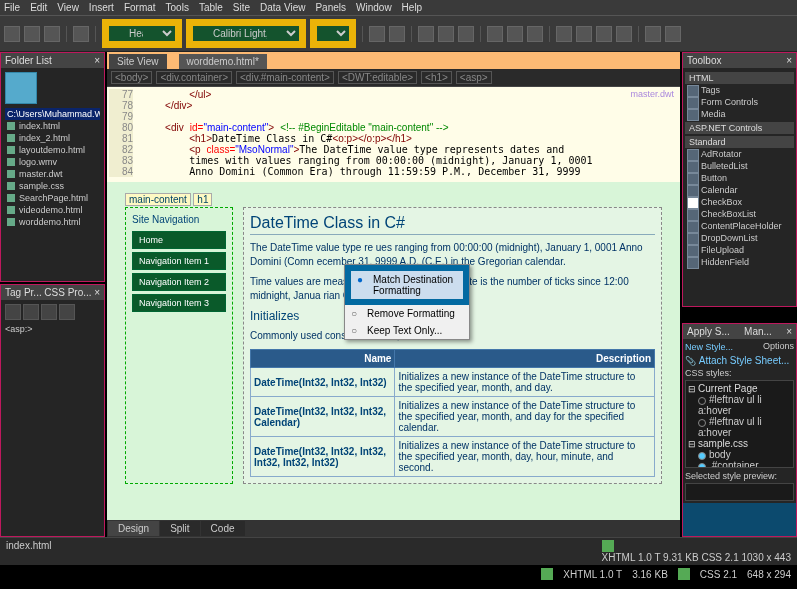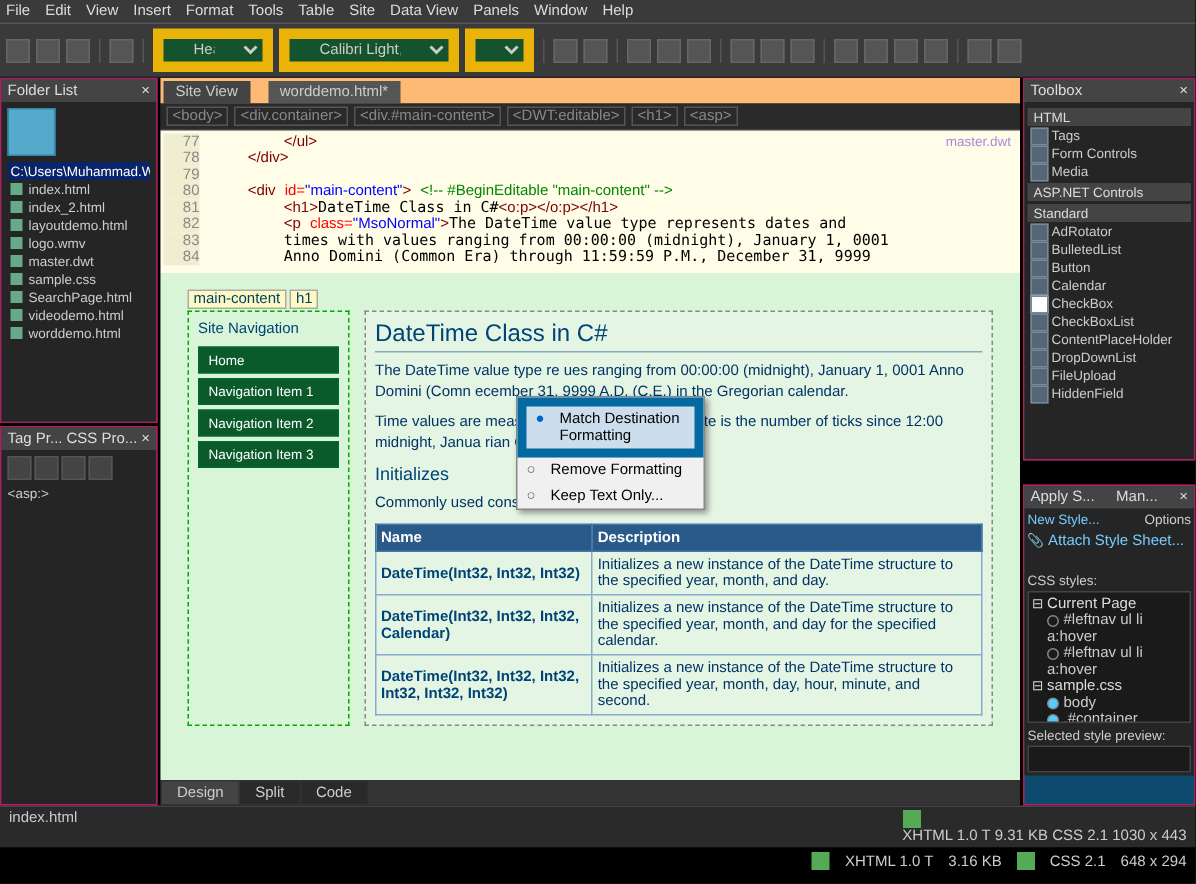--- a/index.html
+++ b/index.html
@@ -32,21 +32,21 @@
 .crumb2 span{border:1px solid #aaa;padding:0 3px;background:#fef9c3}
 .design-inner{display:flex;gap:10px}
 .nav{border:1px dashed #0a0;padding:6px;background:#d8f5d8;width:108px}
 .nav-title{color:#047;font-size:10px;margin-bottom:6px}
 .nav-btn{background:#0a5a2a;color:#fff;padding:3px 6px;margin-bottom:3px;font-size:9px;border:1px solid #063}
 .content{flex:1;border:1px dashed #888;padding:6px;background:#e4f5e4;color:#047;position:relative}
 .content h1{font-size:16px;font-weight:normal;color:#047;border-bottom:1px solid #8ab;padding-bottom:2px;margin-bottom:6px}
 .content p{font-size:10px;color:#036;line-height:1.4;margin-bottom:6px}
 .sub{color:#047;font-size:12px;margin:6px 0}
 .tbl{width:100%;border-collapse:collapse;font-size:9px}
-.tbl th{background:#2a5a8a;color:#fff;padding:3px;text-align:left;border:1px solid #47a}
+.tbl th{background:#2a5a8a;color:#fff;padding:3px;text-align:right;border:1px solid #47a}
 .tbl td{border:1px solid #8ac;padding:3px;color:#036}
 .tbl td:first-child{color:#047;font-weight:bold}
 .ctx{position:absolute;left:344px;top:264px;background:#f0f0f0;border:1px solid #888;box-shadow:2px 2px 4px rgba(0,0,0,.4);z-index:10;width:126px}
 .ctx-item{padding:3px 6px 3px 22px;font-size:10px;color:#000;position:relative}
 .ctx-item.sel-item{background:#cde;border:6px solid #0369a1}
 .ctx-item::before{content:"○";position:absolute;left:6px;color:#666}
 .ctx-item.sel-item::before{content:"●";color:#06c}
 .view-tabs{background:#333;display:flex;gap:1px;padding:1px}
 .view-tabs span{padding:2px 10px;background:#2a2a2a;font-size:10px}
 .view-tabs span.active{background:#444}
@@ -250,21 +250,21 @@
     <div class="panel" style="flex:1">
       <div class="panel-hd">
           <span>Apply S...</span>
           <span>Man...</span>
           <span>×</span>
         </div>
       <div class="style-sec">
         <span style="color:#7cf;font-size:9px">New Style...</span>
         <span style="float:right;font-size:9px">Options</span>
         <div style="color:#7cf;font-size:9px;margin-top:3px">📎 <span>Attach Style Sheet...</span></div>
-        <div style="font-size:9px;margin-top:16px">CSS styles:</div>
+        <div style="font-size:9px;margin-top:2px">CSS styles:</div>
         <div style="background:#1a1a1a;border:1px solid #444;padding:2px;margin-top:2px;height:88px;overflow:hidden">
           <div style="font-size:9px;color:#ddd">⊟ <span>Current Page</span></div>
           <div style="font-size:8px;padding-left:10px"><span class="radio"></span><span>#leftnav ul li a:hover</span></div>
           <div style="font-size:8px;padding-left:10px"><span class="radio"></span><span>#leftnav ul li a:hover</span></div>
           <div style="font-size:9px;color:#ddd">⊟ <span>sample.css</span></div>
           <div style="font-size:8px;padding-left:10px"><span class="radio on"></span><span>body</span></div>
           <div style="font-size:8px;padding-left:10px"><span class="radio on"></span><span>.#container</span></div>
 
         </div>
         <div style="font-size:9px;margin-top:3px">Selected style preview:</div>

